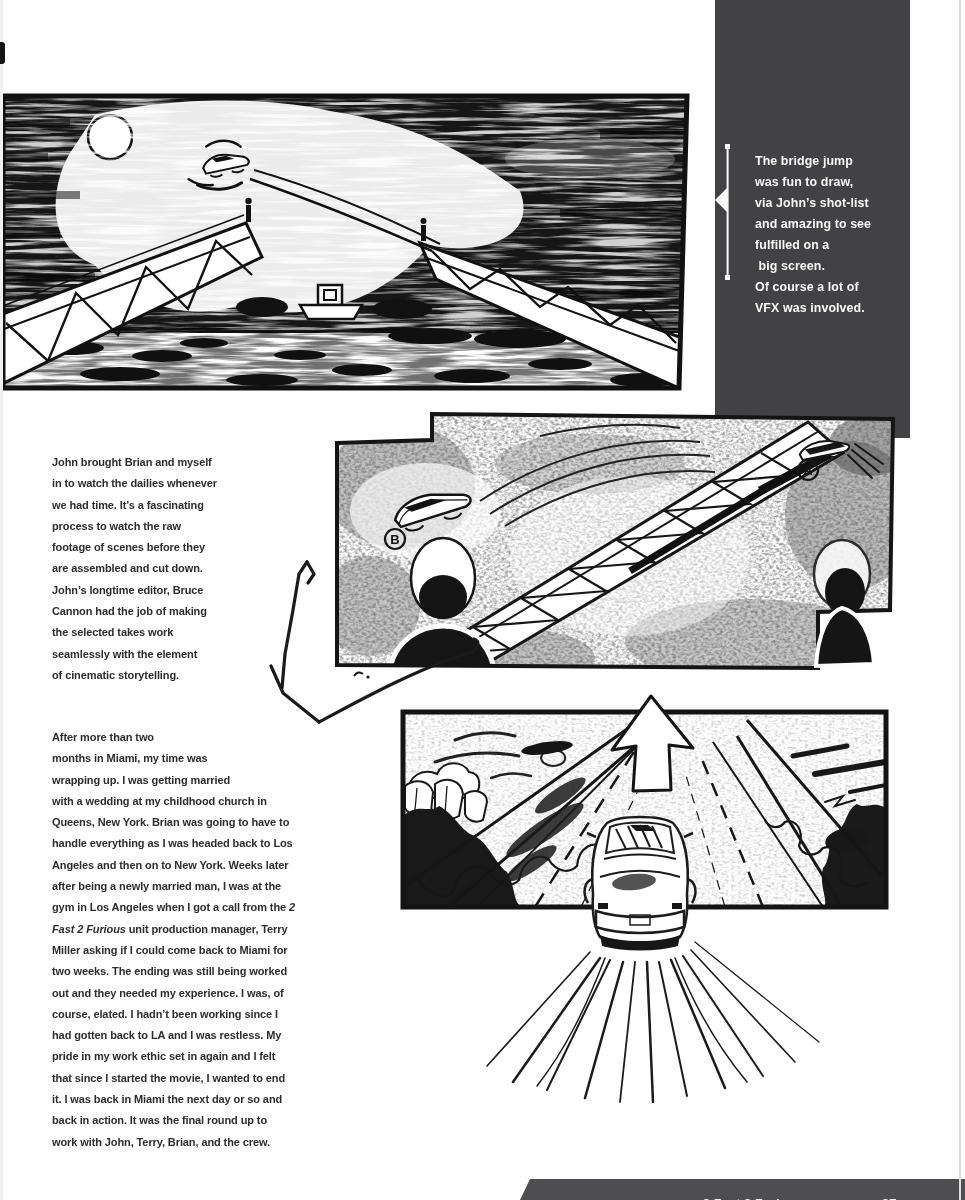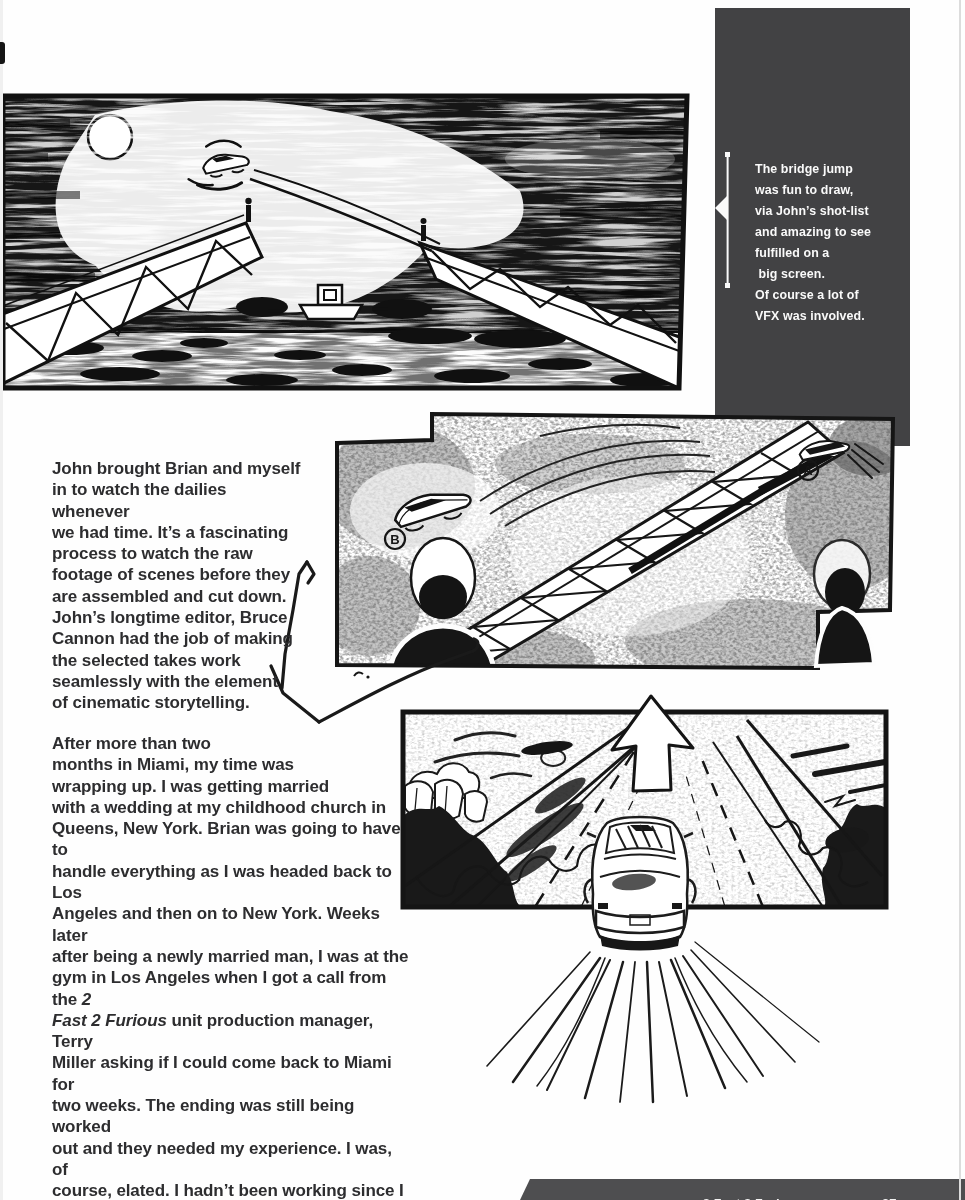--- a/index.html
+++ b/index.html
@@ -1,25 +1,25 @@
 <!DOCTYPE html>
 <html><head>
 <meta charset="utf-8">
 <style>
   html,body{margin:0;padding:0;background:#fff;}
   .page{position:relative;width:965px;height:1200px;background:#fefefe;overflow:hidden;
         font-family:"Liberation Sans","DejaVu Sans",sans-serif;}
   
-  .body-text{position:absolute;color:#2d2d2f;font-weight:600;font-size:17px;
+  .body-text{position:absolute;color:#2d2d2f;font-weight:600;font-size:11px;
              line-height:21.3px;letter-spacing:-0.1px;white-space:pre-line;z-index:6;}
   #para1{left:52px;top:441px;width:252px;}
   #para2{left:52px;top:716px;width:358px;}
   .italic{font-style:italic;}
   
-  .sidebar-block{position:absolute;left:715px;top:8px;width:195px;height:438px;z-index:1;}
+  .sidebar-block{position:absolute;left:715px;top:0;width:195px;height:438px;z-index:1;}
   .caption{position:absolute;left:40px;top:139px;width:152px;color:#fafafa;font-weight:600;
            font-size:12.4px;line-height:21px;letter-spacing:0.1px;white-space:pre-line;}
   .marker{position:absolute;left:0;top:144px;width:18px;height:140px;}
   
   .panel{position:absolute;z-index:3;}
   #pnl1{left:0;top:93px;}
   #pnl2{left:330px;top:406px;}
   #pnl3{left:395px;top:690px;}
   #doodle-arrow{left:265px;top:552px;z-index:4;}
   

